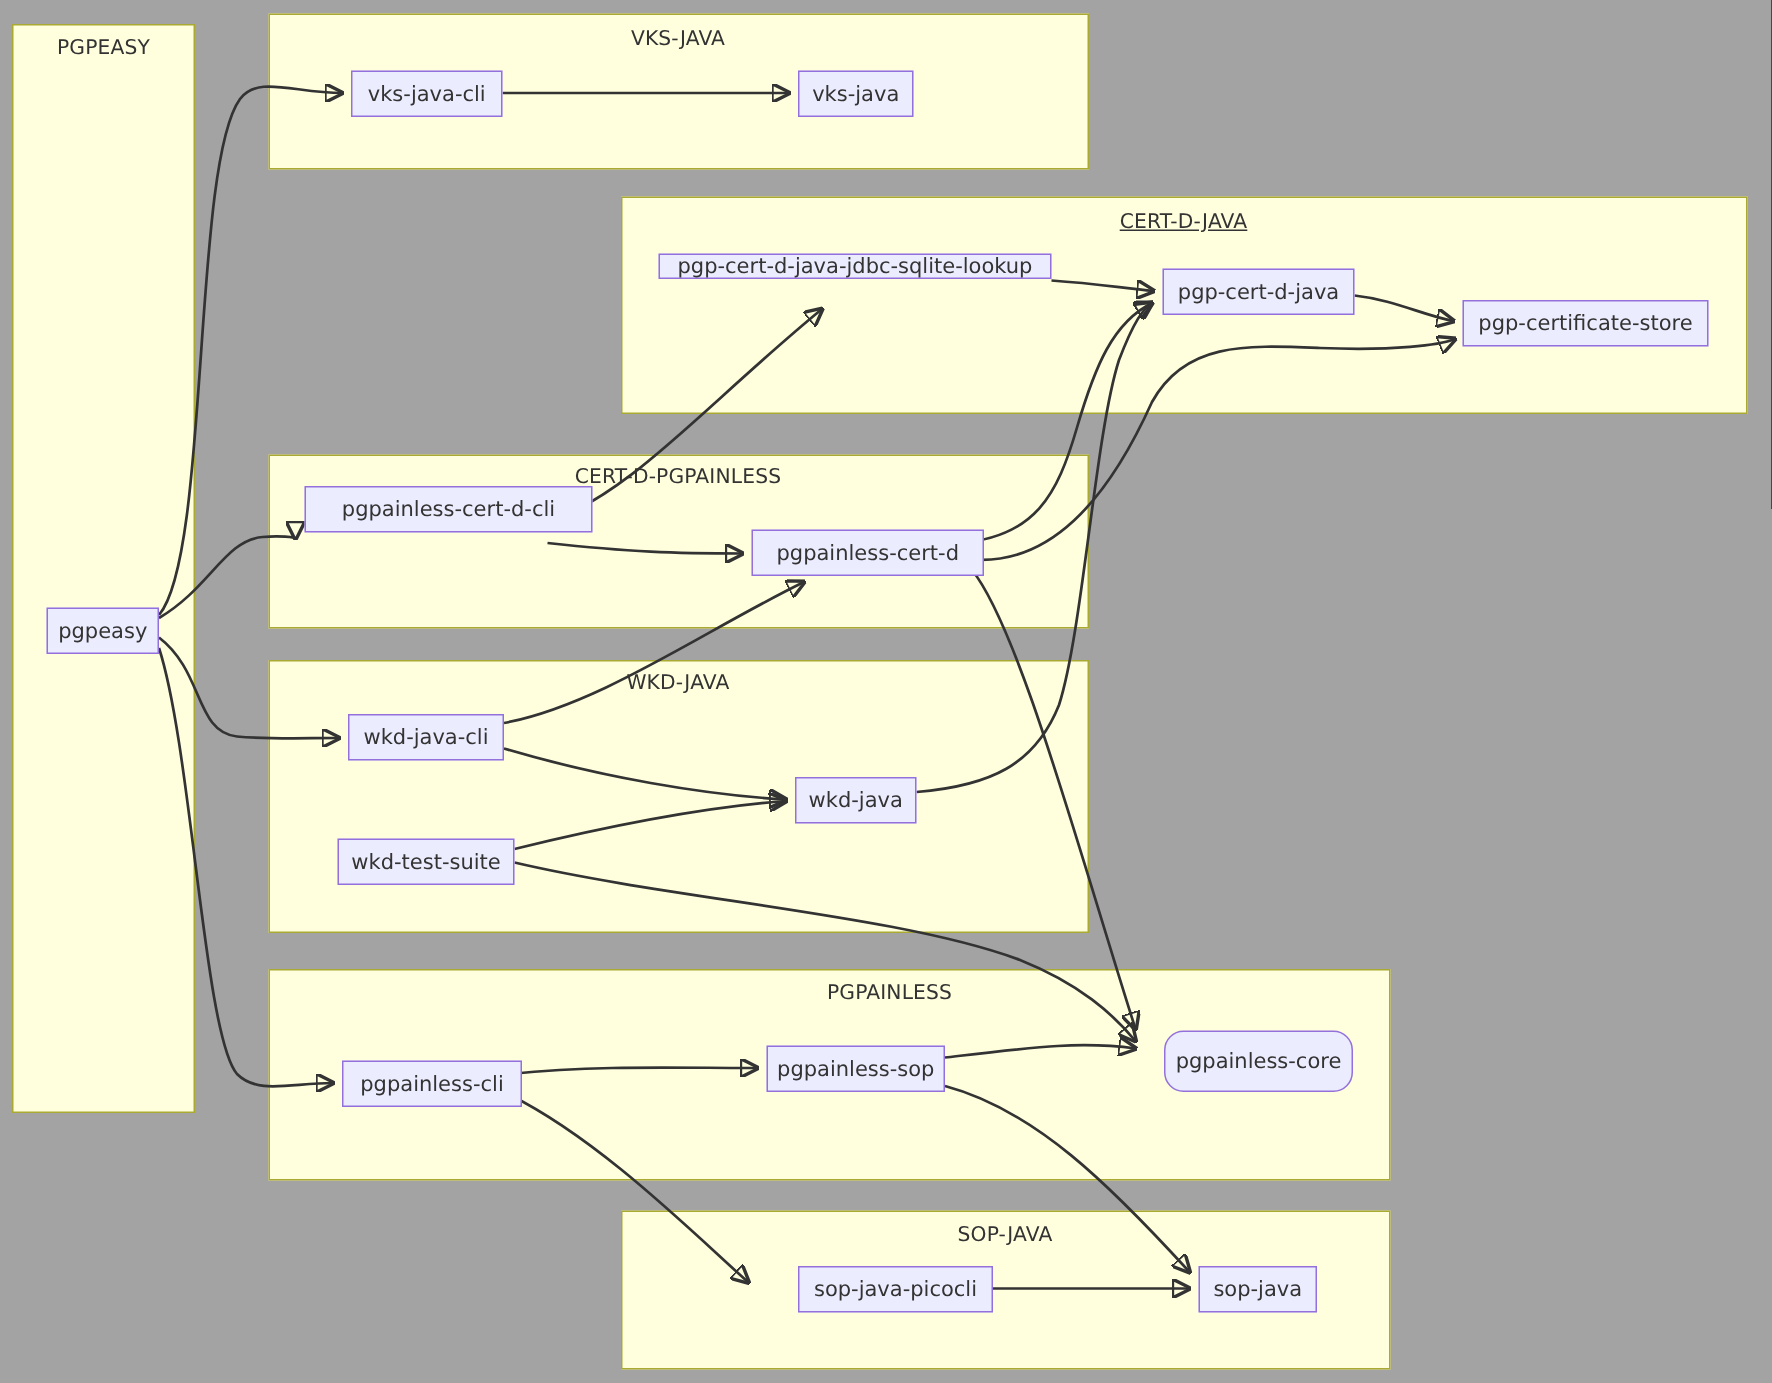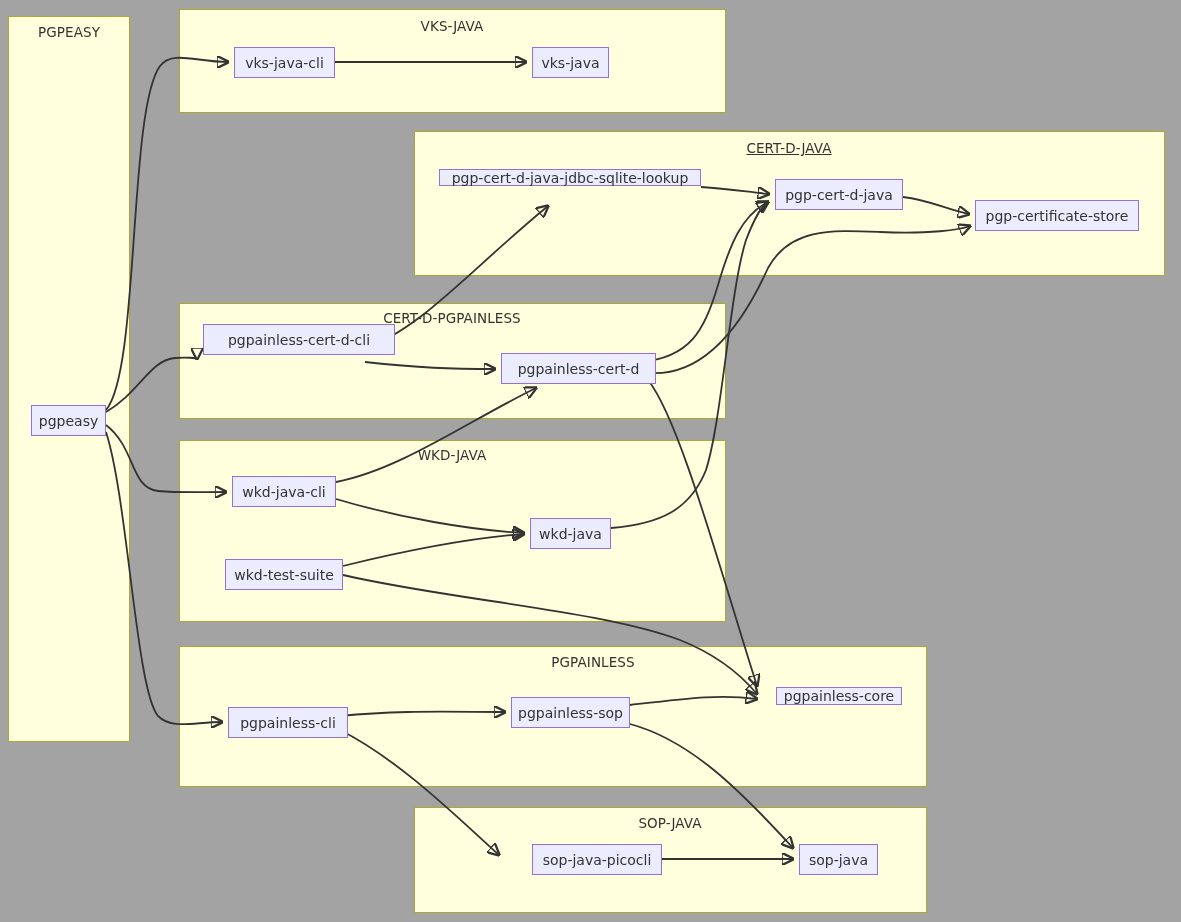--- a/index.html
+++ b/index.html
@@ -73,17 +73,17 @@
       <div class="node" style="left: 439px; top: 169px; width: 262px; height: 17px;">pgp-cert-d-java-jdbc-sqlite-lookup</div>
       <div class="node" style="left: 775px; top: 179px; width: 128px; height: 31px;">pgp-cert-d-java</div>
       <div class="node" style="left: 975px; top: 200px; width: 164px; height: 31px;">pgp-certificate-store</div>
       <div class="node" style="left: 203px; top: 324px; width: 192px; height: 31px;">pgpainless-cert-d-cli</div>
       <div class="node" style="left: 501px; top: 353px; width: 155px; height: 31px;">pgpainless-cert-d</div>
       <div class="node" style="left: 232px; top: 476px; width: 104px; height: 31px;">wkd-java-cli</div>
       <div class="node" style="left: 530px; top: 518px; width: 81px; height: 31px;">wkd-java</div>
       <div class="node" style="left: 225px; top: 559px; width: 118px; height: 31px;">wkd-test-suite</div>
       <div class="node" style="left: 228px; top: 707px; width: 120px; height: 31px;">pgpainless-cli</div>
       <div class="node" style="left: 511px; top: 697px; width: 119px; height: 31px;">pgpainless-sop</div>
-      <div class="node" style="left: 776px; top: 687px; width: 126px; height: 18px;">pgpainless-core</div>
+      <div class="node" style="left: 776px; top: 687px; width: 126px; height: 41px; border-radius: 13px;">pgpainless-core</div>
       <div class="node" style="left: 532px; top: 844px; width: 130px; height: 31px; text-align: center;">sop-java-picocli</div>
       <div class="node" style="left: 799px; top: 844px; width: 79px; height: 31px;">sop-java</div>
     </div>
 </div>
 
 </body></html>

